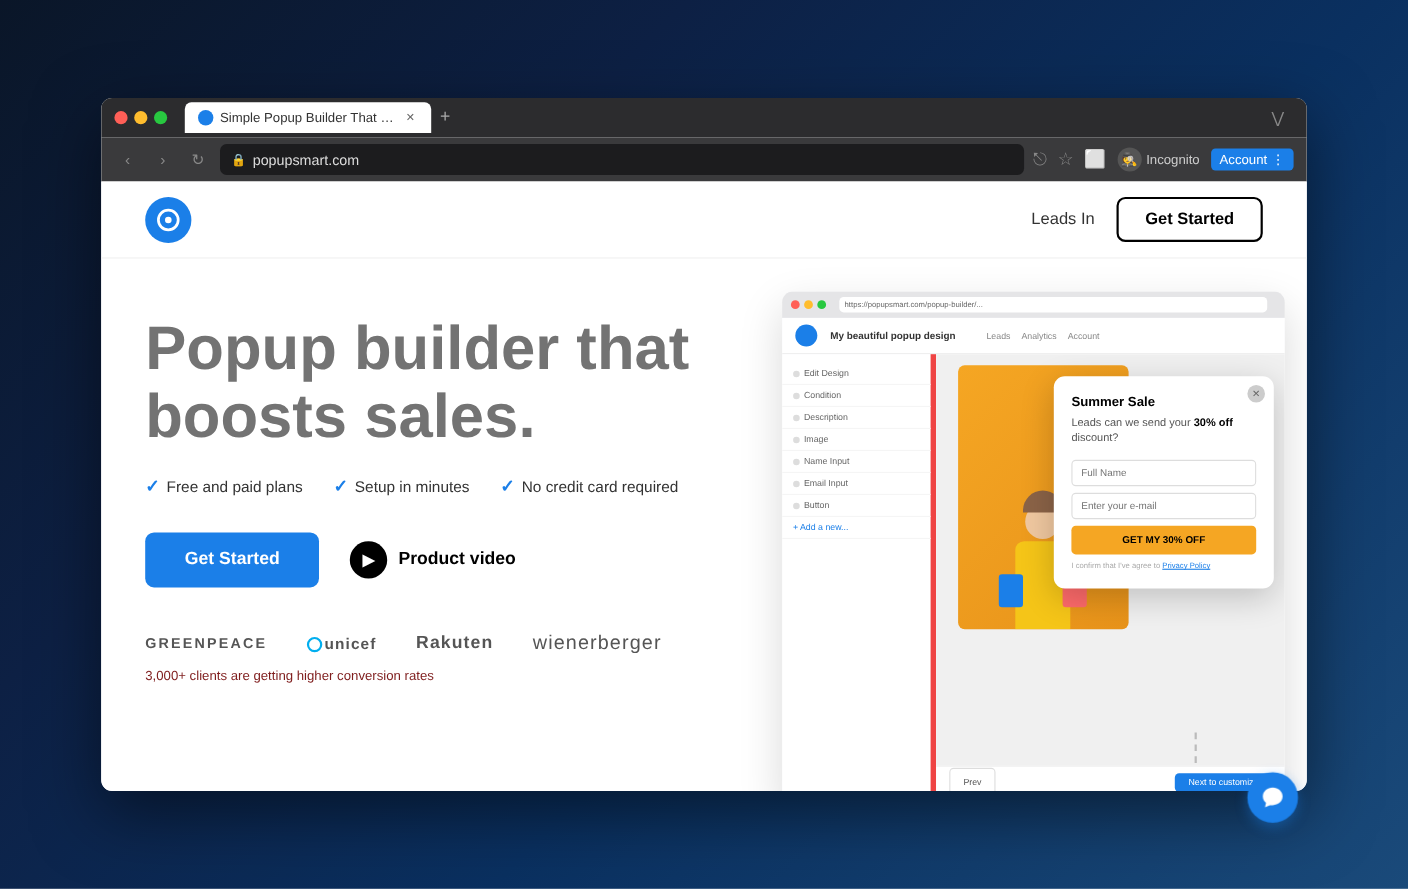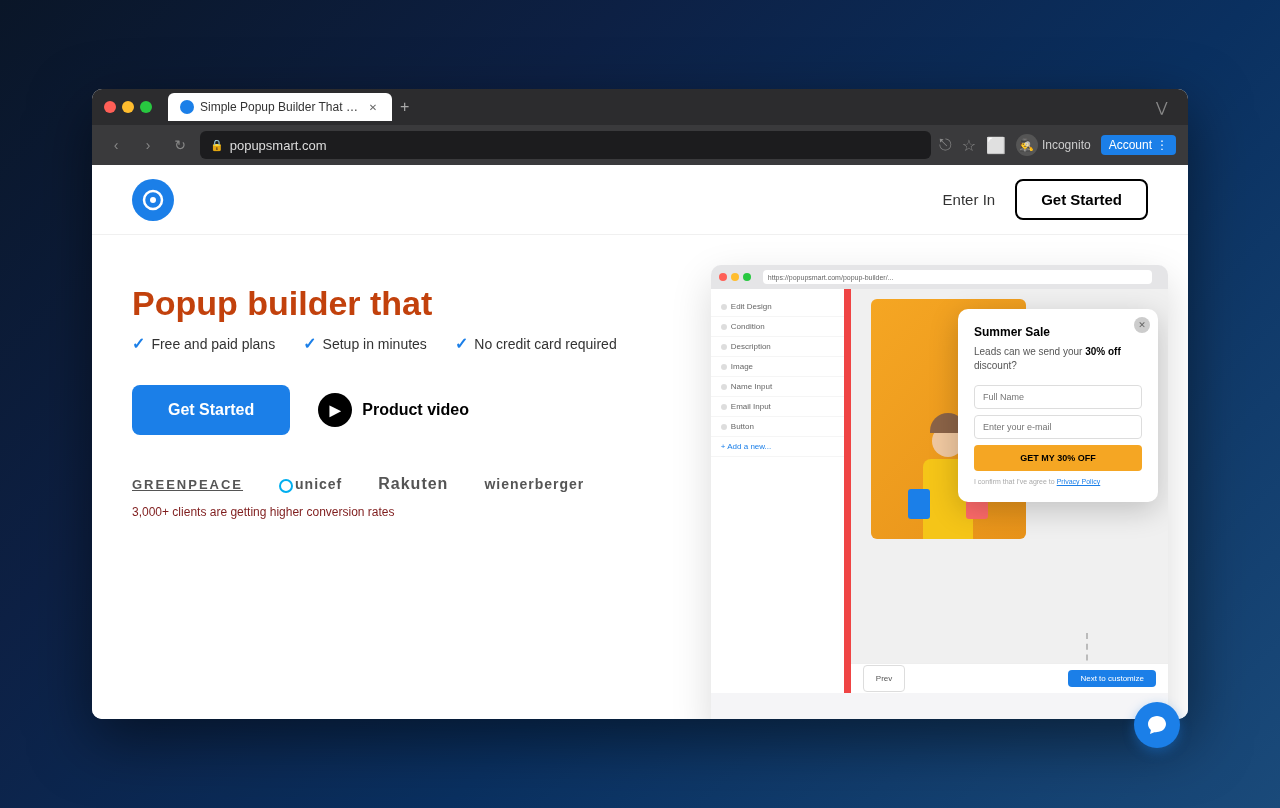--- a/index.html
+++ b/index.html
@@ -249,25 +249,25 @@
       position: relative;
       height: calc(100% - 70px);
     }
 
     .hero-left {
       flex: 0 0 55%;
       padding-right: 20px;
     }
 
     .hero-title {
-      font-size: 34px;
+      font-size: 56px;
       font-weight: 900;
-      color: #c2410c;
+      color: #737373;
       line-height: 1.1;
-      margin-bottom: 12px;
+      margin-bottom: 24px;
     }
 
     .hero-description {
       font-size: 15.5px;
       color: #444;
       line-height: 1.6;
       margin-bottom: 24px;
       max-width: 460px;
     }
 
@@ -341,24 +341,24 @@
       margin-bottom: 12px;
     }
 
     .client-logo {
       font-size: 14px;
       font-weight: 800;
       color: #555;
       letter-spacing: 1px;
     }
 
-    .greenpeace { font-size: 13px; text-transform: uppercase; letter-spacing: 2px; text-decoration: underline; }
+    .greenpeace { font-size: 13px; text-transform: uppercase; letter-spacing: 2px; }
     .unicef { font-size: 14px; font-weight: 700; }
     .rakuten { font-size: 16px; font-weight: 700; letter-spacing: 1px; }
-    .wienerberger { font-size: 14px; font-weight: 700; }
+    .wienerberger { font-size: 18px; font-weight: 400; }
 
     .clients-text {
       font-size: 12px;
       color: #7f1d1d;
       margin-top: 4px;
     }
 
     
     .hero-right {
       flex: 0 0 45%;
@@ -417,21 +417,21 @@
     }
 
     .preview-content {
       display: flex;
       height: calc(100% - 60px);
     }
 
     .preview-sidebar {
       width: 140px;
       background: #fff;
-      border-right: 7px solid #ef4444;
+      border-right: 5px solid #ef4444;
       padding: 8px 0;
     }
 
     .preview-sidebar-item {
       padding: 5px 10px;
       font-size: 8px;
       color: #666;
       border-bottom: 1px solid #f5f5f5;
       display: flex;
       align-items: center;
@@ -673,30 +673,31 @@
     <nav class="nav">
       <div class="logo">
         <div class="logo-circle">
           <svg width="22" height="22" viewBox="0 0 22 22" fill="none">
             <circle cx="11" cy="11" r="9" stroke="white" stroke-width="2.5" fill="none"></circle>
             <circle cx="11" cy="11" r="3" fill="white"></circle>
           </svg>
         </div>
       </div>
       <div class="nav-actions">
-        <button class="sign-in-btn">Enter In</button>
+        <button class="sign-in-btn">Leads In</button>
         <button class="get-started-nav-btn">Get Started</button>
       </div>
     </nav>
 
     <div class="hero">
 
       <div class="hero-left">
         <h1 class="hero-title">
           <span>Popup builder that</span><br>
+          <span>boosts sales.</span>
         </h1>
 
         <div class="feature-checks">
           <div class="check-item">
             <span class="check-icon">✓</span>
             <span>Free and paid plans</span>
           </div>
           <div class="check-item">
             <span class="check-icon">✓</span>
             <span>Setup in minutes</span>
@@ -731,20 +732,29 @@
 
           <div class="preview-titlebar">
             <div class="preview-dot pd-red"></div>
             <div class="preview-dot pd-yellow"></div>
             <div class="preview-dot pd-green"></div>
             <div class="preview-url-bar">
               <span style="font-size:7px; color:#666;">https://popupsmart.com/popup-builder/...</span>
             </div>
           </div>
 
+          <div class="preview-tabs">
+            <div style="width:20px;height:20px;background:#1b7fe8;border-radius:50%;"></div>
+            <span style="font-size:9px;color:#333;font-weight:600;margin-right:16px;">My beautiful popup design</span>
+            <div class="preview-nav-tabs">
+              <span class="preview-nav-tab">Leads</span>
+              <span class="preview-nav-tab">Analytics</span>
+              <span class="preview-nav-tab">Account</span>
+            </div>
+          </div>
 
           <div class="preview-content">
 
             <div class="preview-sidebar">
               <div class="preview-sidebar-item">
                 <div class="preview-sidebar-dot"></div>
                 <span>Edit Design</span>
               </div>
               <div class="preview-sidebar-item">
                 <div class="preview-sidebar-dot"></div>

